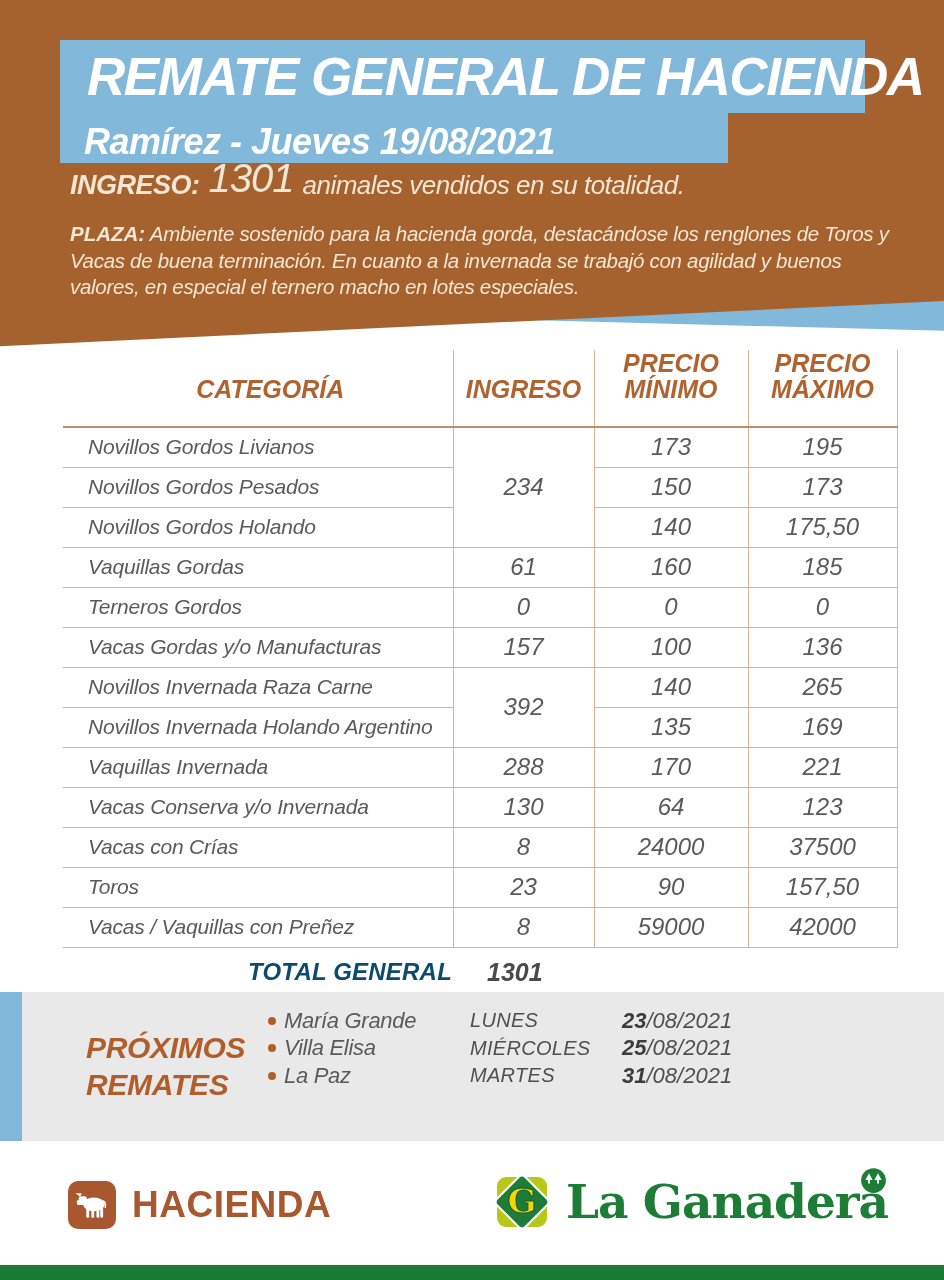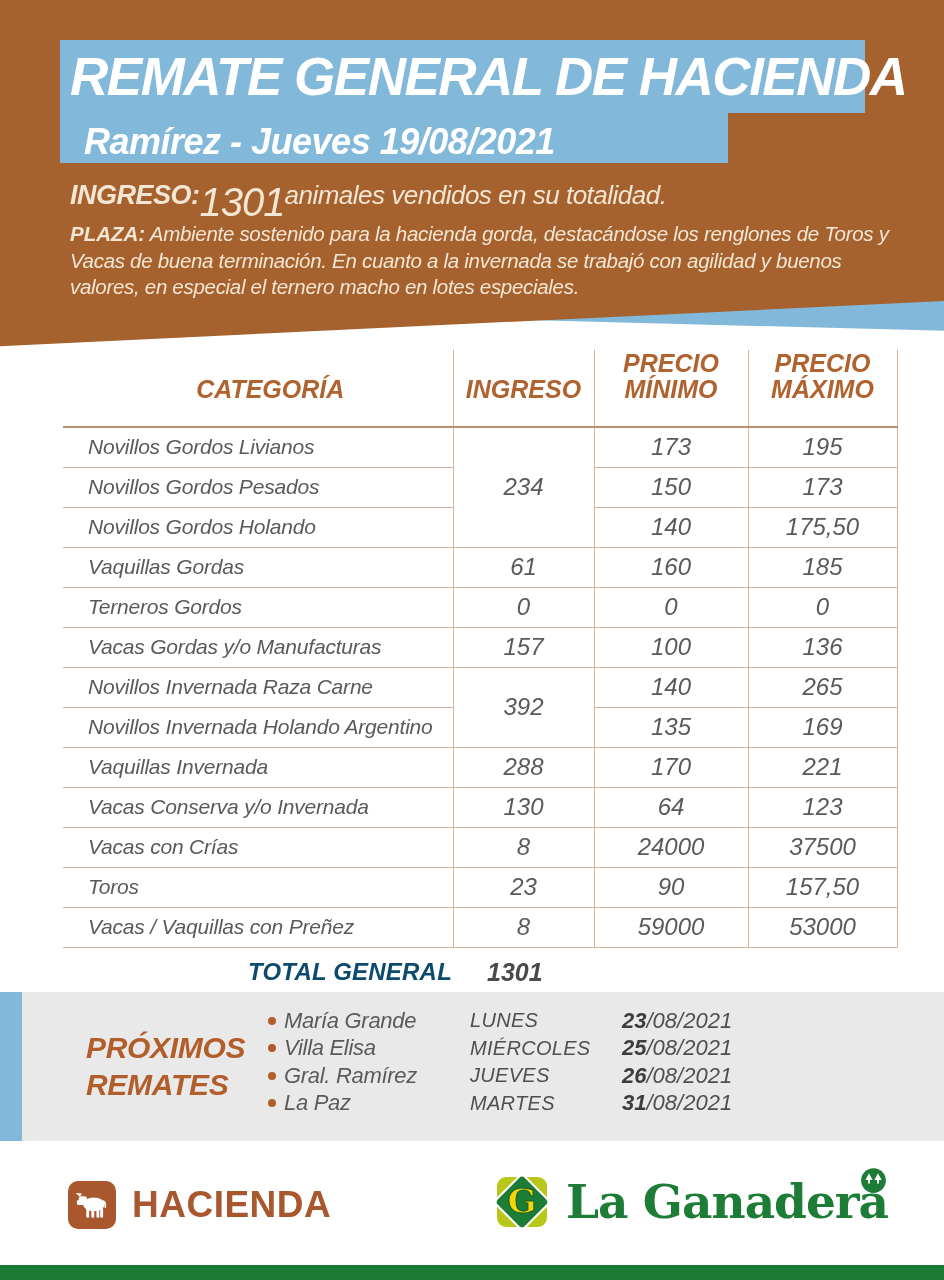--- a/index.html
+++ b/index.html
@@ -14,29 +14,29 @@
   #page{position:relative;width:944px;height:1280px;background:#fff;overflow:hidden;
         font-family:"Liberation Sans",sans-serif;margin:0 auto}
   .abs{position:absolute}
 
   
   .hero-blue-wedge{left:0;top:293px;width:944px;height:42px;background:var(--banner-blue);
     clip-path:polygon(52% 62%,100% 14%,100% 90%)}
   .hero-brown{left:0;top:0;width:944px;height:348px;background:var(--brown-bg);
     clip-path:polygon(0 0,100% 0,100% 86.5%,0 99.5%)}
   .banner-rect1{left:60px;top:40px;width:805px;height:73px;background:var(--banner-blue);
-    display:flex;align-items:center;padding-left:10px}
+    display:flex;align-items:center;padding-left:27px}
   .banner-rect2{left:60px;top:113px;width:668px;height:50px;background:var(--banner-blue);
     display:flex;align-items:flex-end;padding-left:24px}
   .banner-title{font-size:53px;font-weight:bold;font-style:italic;color:#fff;
     letter-spacing:-1.5px;white-space:nowrap}
   .banner-subtitle{font-size:36px;font-weight:bold;font-style:italic;color:#fff;
     letter-spacing:-0.5px;white-space:nowrap;margin-top:-8px}
 
-  .ingreso-line{left:70px;top:180px;display:flex;align-items:flex-start;gap:0;color:var(--cream)}
+  .ingreso-line{left:70px;top:156px;display:flex;align-items:flex-end;gap:9px;color:var(--cream)}
   .ingreso-label{font-size:27px;font-weight:bold;font-style:italic;letter-spacing:-0.5px}
   .ingreso-value{font-size:40px;font-style:italic;letter-spacing:-1px}
   .ingreso-text{font-size:26px;font-style:italic;letter-spacing:-0.5px}
   .plaza{left:70px;top:221px;width:824px;color:var(--cream);font-size:20.5px;
     line-height:26.5px;font-style:italic;letter-spacing:-0.3px}
   .plaza b{font-style:italic;letter-spacing:0}
 
   
   table.prices{position:absolute;left:63px;top:350px;width:834px;border-collapse:collapse;
     table-layout:fixed}
@@ -197,21 +197,21 @@
         <tr>
           <td class="c-cat">Toros</td>
           <td class="c-num bl" rowspan="1">23</td>
           <td class="c-num bl">90</td>
           <td class="c-num bl br">157,50</td>
         </tr>
         <tr>
           <td class="c-cat">Vacas / Vaquillas con Preñez</td>
           <td class="c-num bl" rowspan="1">8</td>
           <td class="c-num bl">59000</td>
-          <td class="c-num bl br">53000</td>
+          <td class="c-num bl br">42000</td>
         </tr>
       </tbody>
   </table>
 
   <div class="abs total-label">TOTAL GENERAL</div>
   <div class="abs total-value">1301</div>
 
   <div class="abs blue-strip"></div>
   <div class="abs gray-band"></div>
   <div class="abs proximos-label">PRÓXIMOS REMATES</div>
@@ -223,26 +223,20 @@
         <span class="event-date"><b>23</b><span>/08/2021</span></span>
       </div>
       <div class="event-row">
         <span class="bullet"></span>
         <span class="event-place">Villa Elisa</span>
         <span class="event-day">MIÉRCOLES</span>
         <span class="event-date"><b>25</b><span>/08/2021</span></span>
       </div>
       <div class="event-row">
         <span class="bullet"></span>
-        <span class="event-place">Gral. Ramírez</span>
-        <span class="event-day">JUEVES</span>
-        <span class="event-date"><b>26</b><span>/08/2021</span></span>
-      </div>
-      <div class="event-row">
-        <span class="bullet"></span>
         <span class="event-place">La Paz</span>
         <span class="event-day">MARTES</span>
         <span class="event-date"><b>31</b><span>/08/2021</span></span>
       </div>
     </div>
 
   <div class="abs cow-box">
     <svg width="38" height="38" viewBox="0 0 60 60">
       <g fill="#ffffff">
         <ellipse cx="33" cy="29" rx="17" ry="11"></ellipse>

